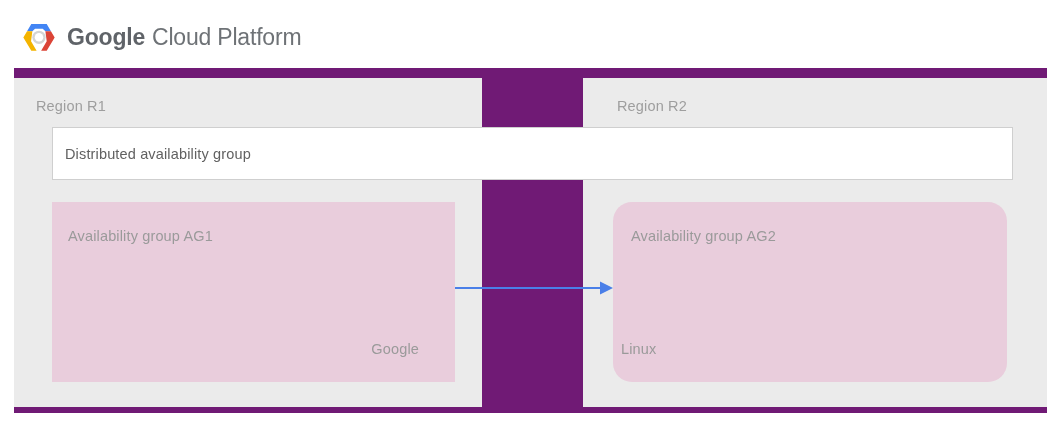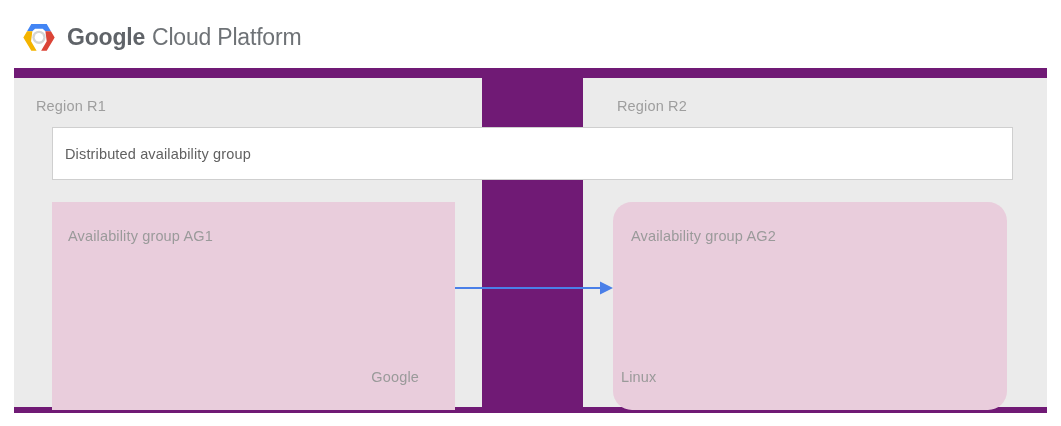--- a/index.html
+++ b/index.html
@@ -100,21 +100,21 @@
     color: #616161;
     letter-spacing: 0.15px;
     white-space: nowrap;
     margin-left: 8px;
   }
 
   
   .ag-box {
     position: absolute;
     top: 134px;
-    height: 208px;
+    height: 180px;
     background: #e9cddc;
   }
   .ag-box-1 { left: 38px;  width: 403px; }
   .ag-box-2 { left: 599px; width: 394px; border-radius: 19px; }
 
   .ag-title {
     position: absolute;
     top: 26px;
     font-size: 14.5px;
     color: #9a9a9a;

